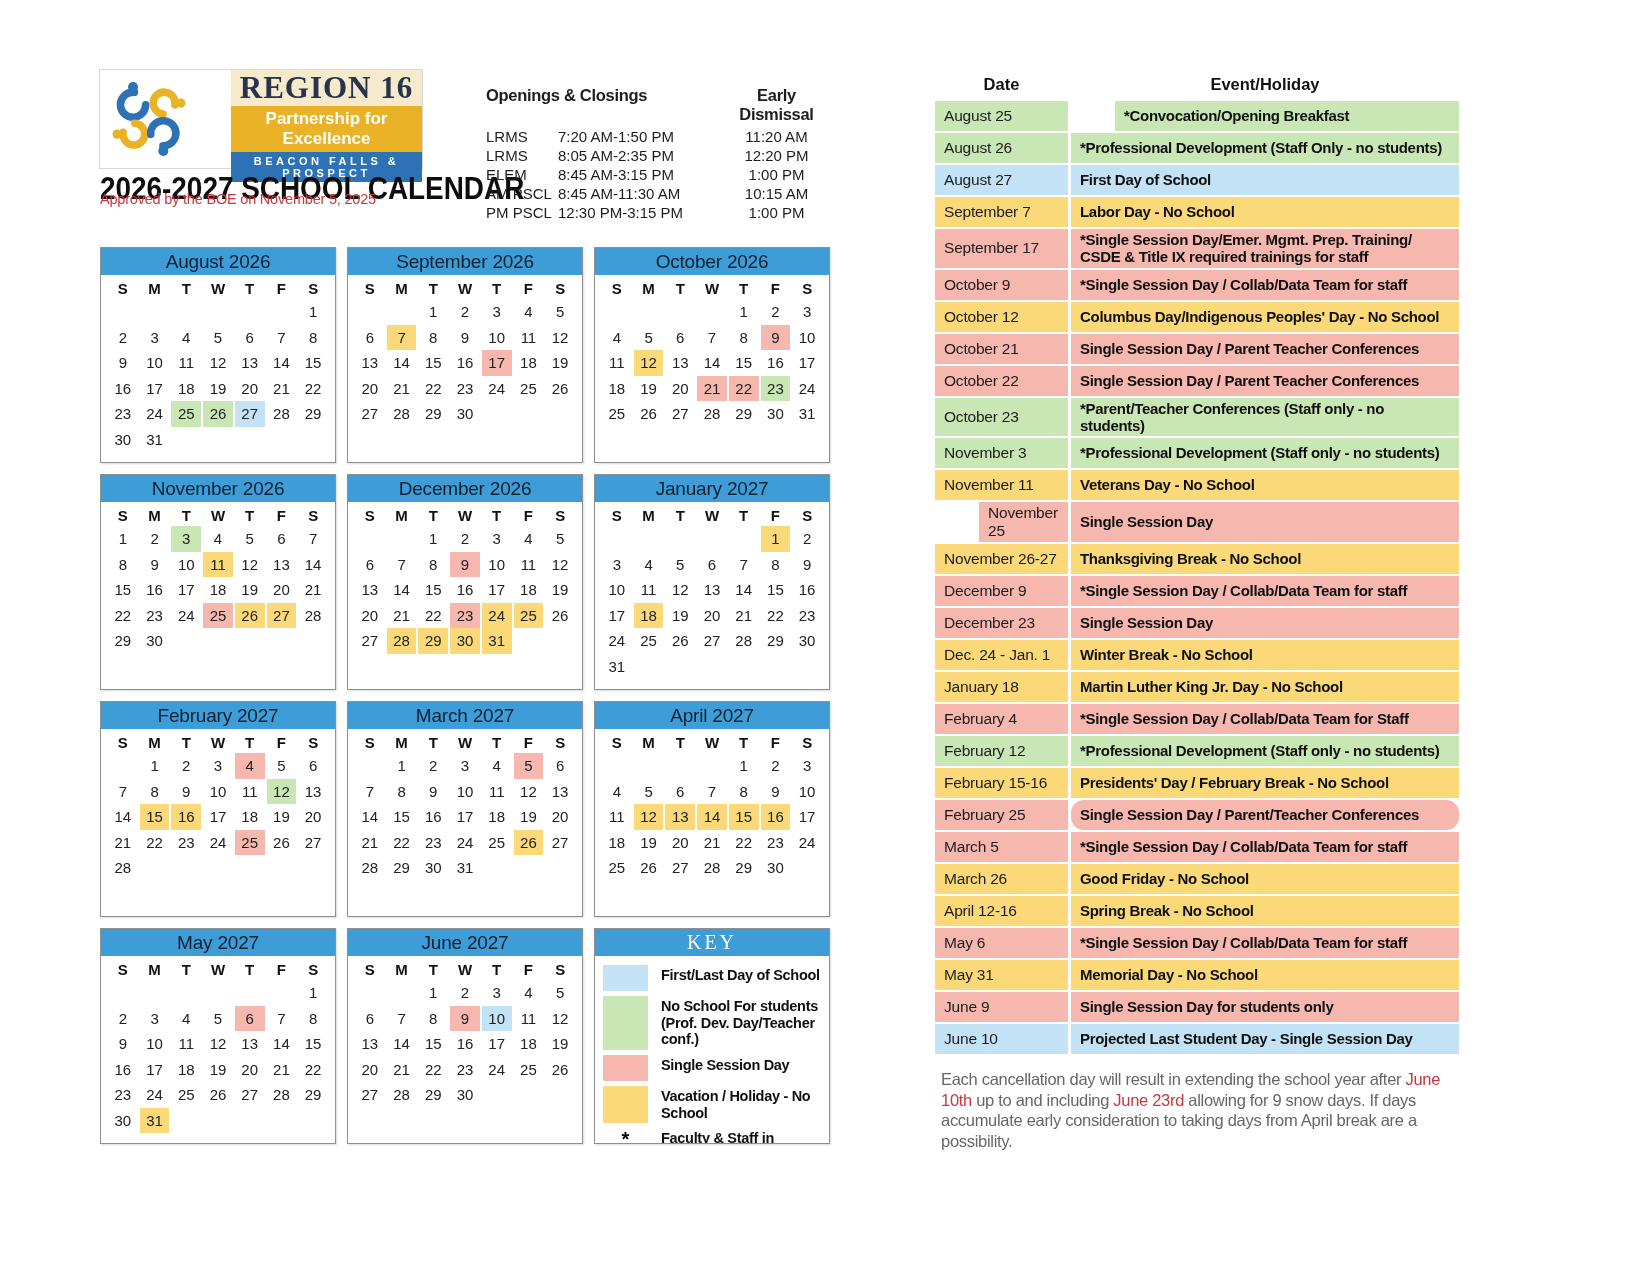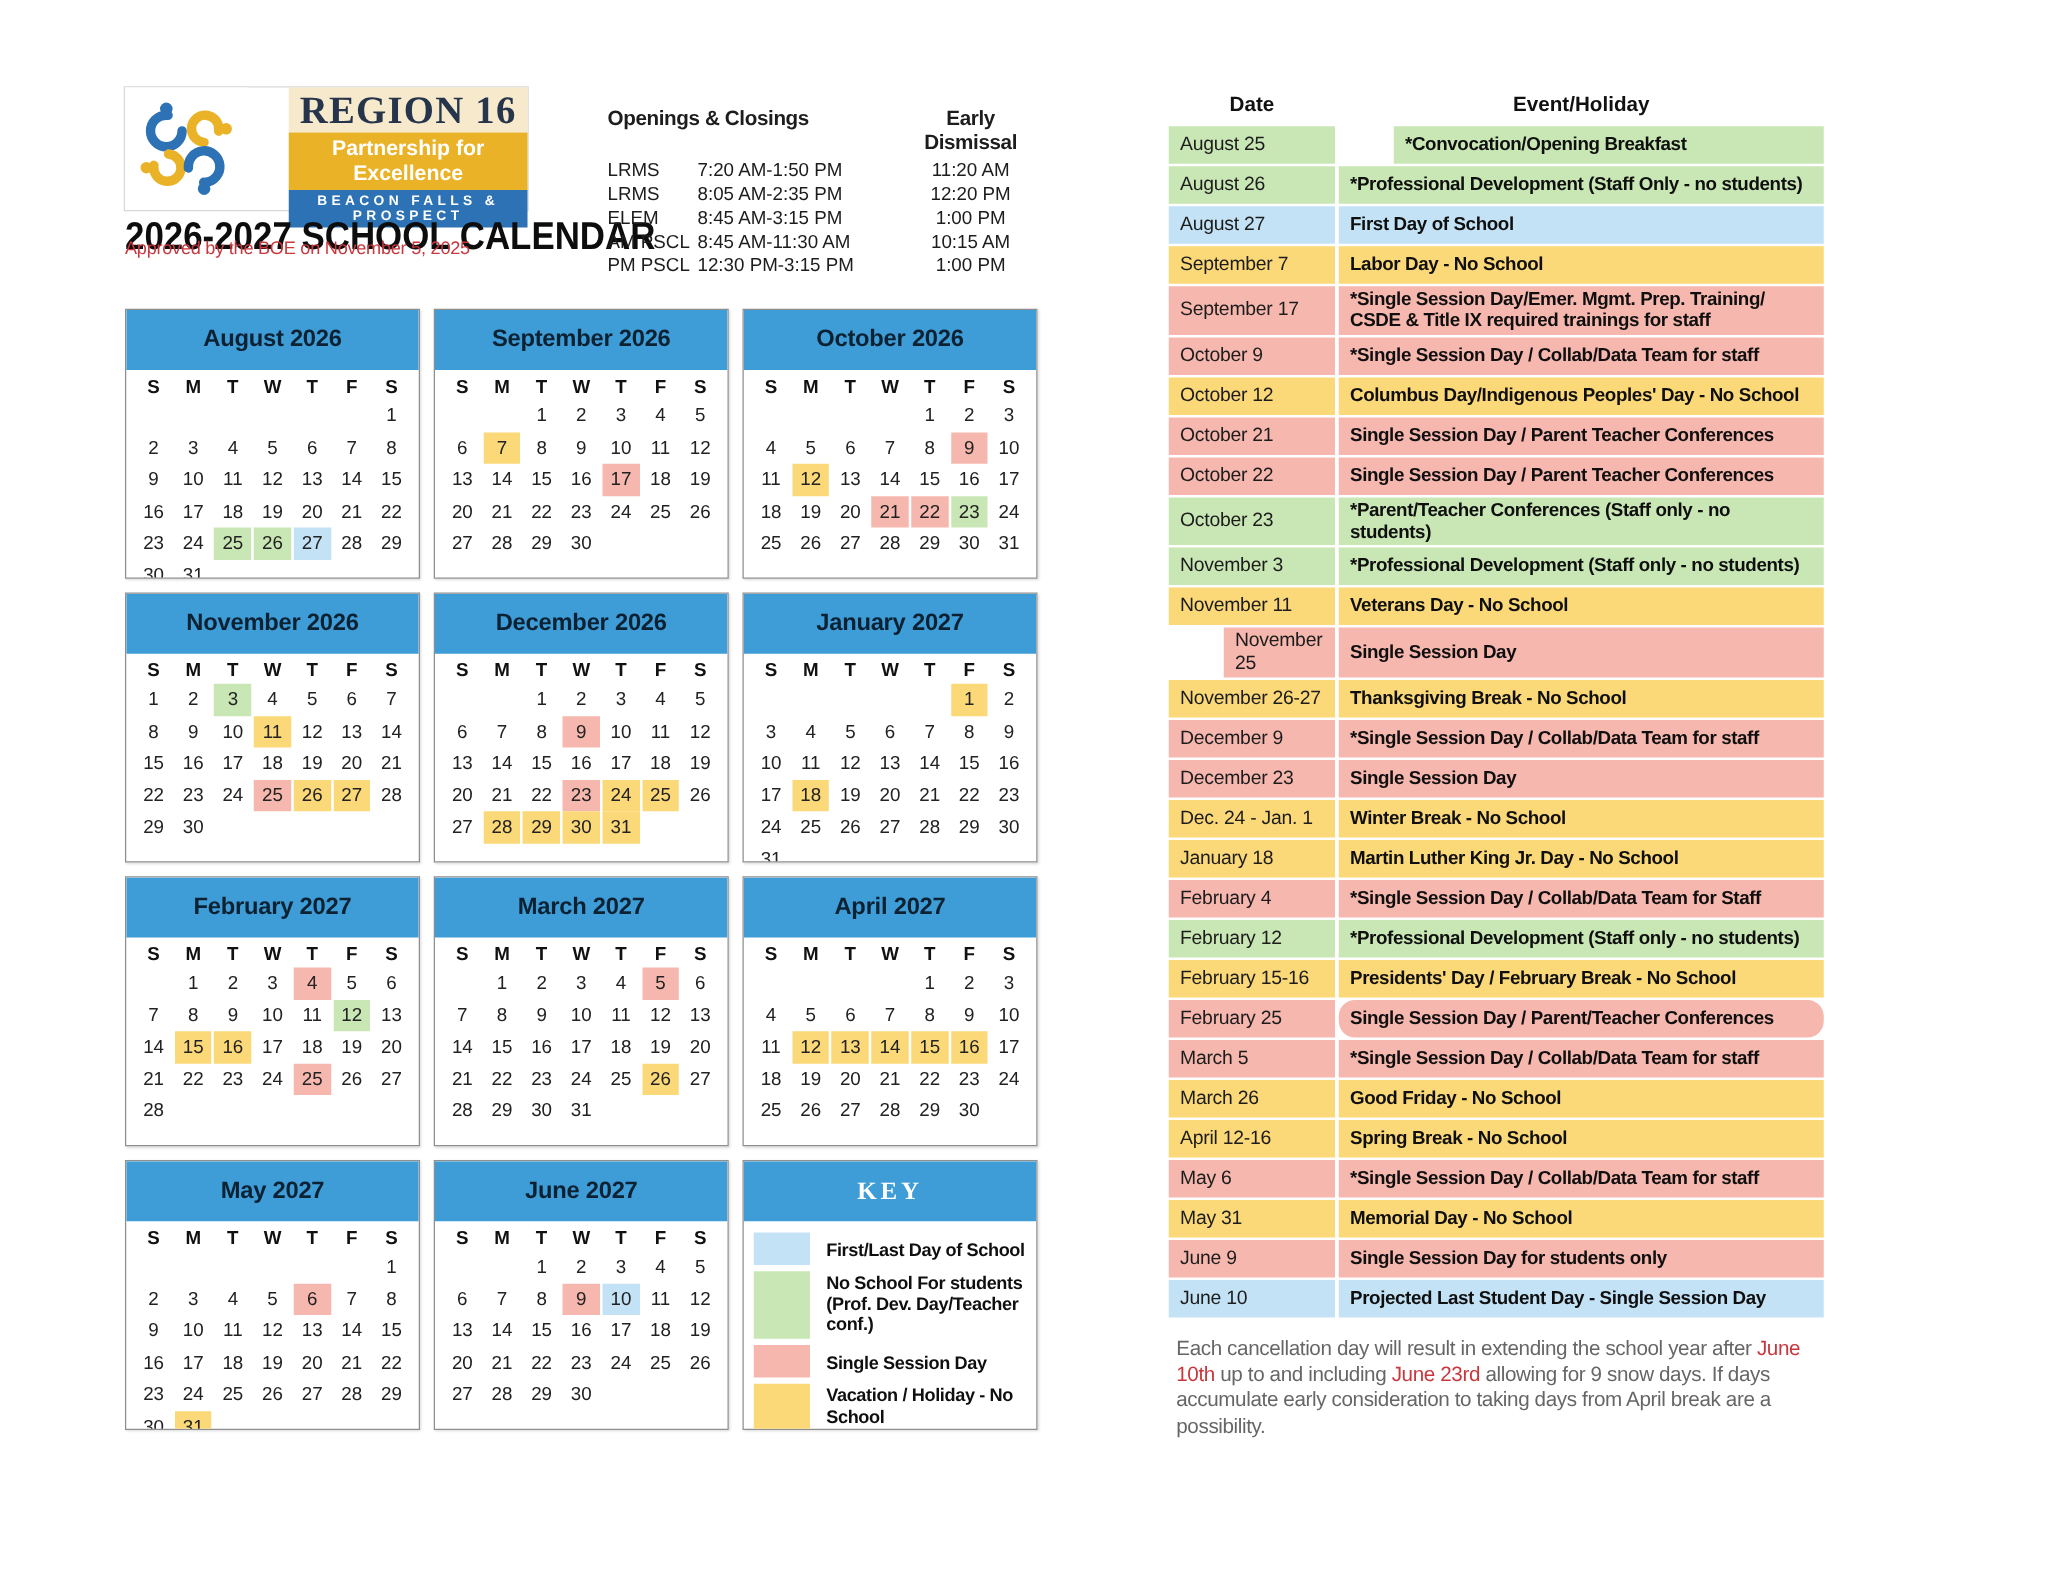--- a/index.html
+++ b/index.html
@@ -30,30 +30,30 @@
   
   .schedule { left:486px; top:86px; width:348px; font-size:15px; color:#1d1d1d; }
   .sched-head { display:grid; grid-template-columns:233px 115px; font-weight:700; font-size:16.5px; letter-spacing:-0.3px; margin-bottom:3px; }
   .sched-head .h2 { text-align:center; }
   .sched-row { display:grid; grid-template-columns:72px 161px 115px; line-height:19px; }
   .sched-row .dism { text-align:center; }
 
   
   .cal-grid { left:100px; top:247px; display:grid; grid-template-columns:repeat(3,236px); grid-auto-rows:216px; gap:11px; }
   .month-card { border:1.5px solid #8f8f8f; background:#fff; overflow:hidden; box-shadow:1px 1px 2px rgba(0,0,0,.15); }
-  .month-title { height:48px; background:var(--c-header_blue); color:#0c2233; font-weight:700; font-size:19px; display:flex; align-items:center; justify-content:center; letter-spacing:-0.2px; }
+  .month-title { height:27px; background:var(--c-header_blue); color:#0c2233; font-weight:400; font-size:19px; display:flex; align-items:center; justify-content:center; letter-spacing:-0.2px; }
   .month-body { padding:2px 6px; }
   .dow-row, .day-grid { display:grid; grid-template-columns:repeat(7,1fr); }
   .dow-row span { text-align:center; font-weight:700; font-size:15px; padding:3px 0 2px; color:#111; }
   .day { height:25.5px; display:flex; align-items:center; justify-content:center; font-size:15px; color:#222; margin:0 1px; }
 
   
   .key-title { font-family:"Liberation Serif", serif; color:#fff; letter-spacing:3px; font-size:20px; }
   .key-items { padding:4px 6px; }
-  .key-item { display:flex; align-items:flex-end; gap:13px; margin:5px 2px; }
+  .key-item { display:flex; align-items:flex-start; gap:13px; margin:5px 2px; }
   .key-swatch { width:45px; min-height:26px; align-self:stretch; flex:none; }
   .key-star { width:45px; text-align:center; font-size:20px; font-weight:700; flex:none; }
   .key-label { font-size:14.5px; font-weight:700; letter-spacing:-0.3px; white-space:pre-line; color:#0f0f0f; line-height:1.15; padding:2px 0; }
 
   
   .events { left:935px; top:75px; width:524px; }
   .events-head { display:grid; grid-template-columns:133px 1fr; gap:3px; font-weight:700; font-size:16.5px; text-align:center; margin-bottom:7px; color:#111; }
   .event-row { display:grid; grid-template-columns:133px 1fr; gap:3px; margin-bottom:2px; }
   .cell { min-height:30px; display:flex; align-items:center; padding:2px 9px; }
   .date-cell { font-size:15.5px; color:#1c1c1c; letter-spacing:-0.2px; }

